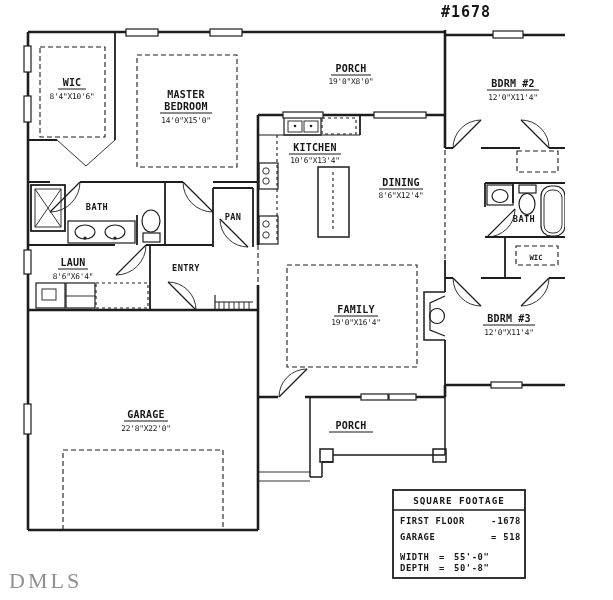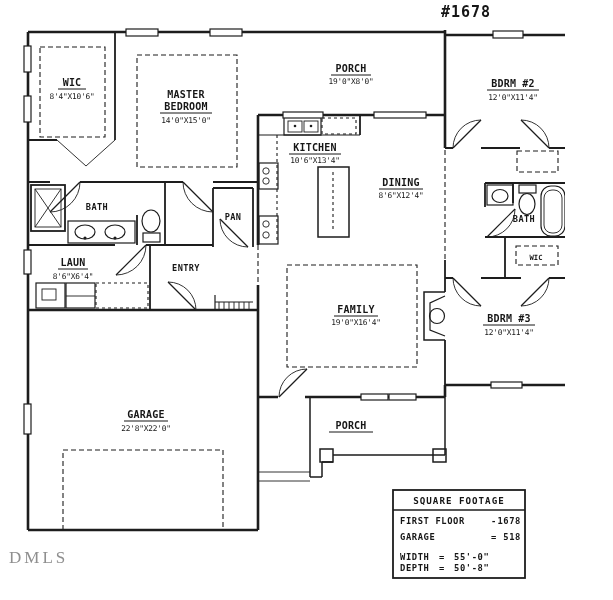--- a/index.html
+++ b/index.html
@@ -18,22 +18,22 @@
   .winrect{fill:#ffffff;stroke:#1d1d1d;stroke-width:1.2;}
   .blackfill{fill:#1d1d1d;stroke:none;}
   .rname{font-size:10px;letter-spacing:0.2px;font-weight:bold;}
   .rdim {font-size:7.8px;letter-spacing:-0.2px;}
   .rsmall{font-size:8.6px;font-weight:bold;letter-spacing:0.4px;}
   .rtiny{font-size:7.2px;font-weight:bold;}
   .ptitle{font-size:15px;font-weight:bold;letter-spacing:1px;}
   .tbl-title{font-size:9.2px;font-weight:bold;letter-spacing:1px;}
   .tbl-row{font-size:8.8px;font-weight:bold;letter-spacing:0.6px;}
   .uline{stroke:#161616;stroke-width:1;}
-  .watermark{position:absolute;left:9px;top:548px;color:#8f8f8f;
-             font-family:"Liberation Serif", serif;font-size:17px;letter-spacing:3px;}
+  .watermark{position:absolute;left:9px;top:568px;color:#8f8f8f;
+             font-family:"Liberation Serif", serif;font-size:22px;letter-spacing:3px;}
 </style>
 </head>
 <body>
 
 <div class="page">
 
 <svg width="613" height="600" viewBox="0 0 613 600">
 
   <g>
     <path class="w w26" d="M28,32 H445 M445,30 V148 M445,35 H568 M568,35 V385 M568,385 H445 M445,385 V397 M445,397 H310

